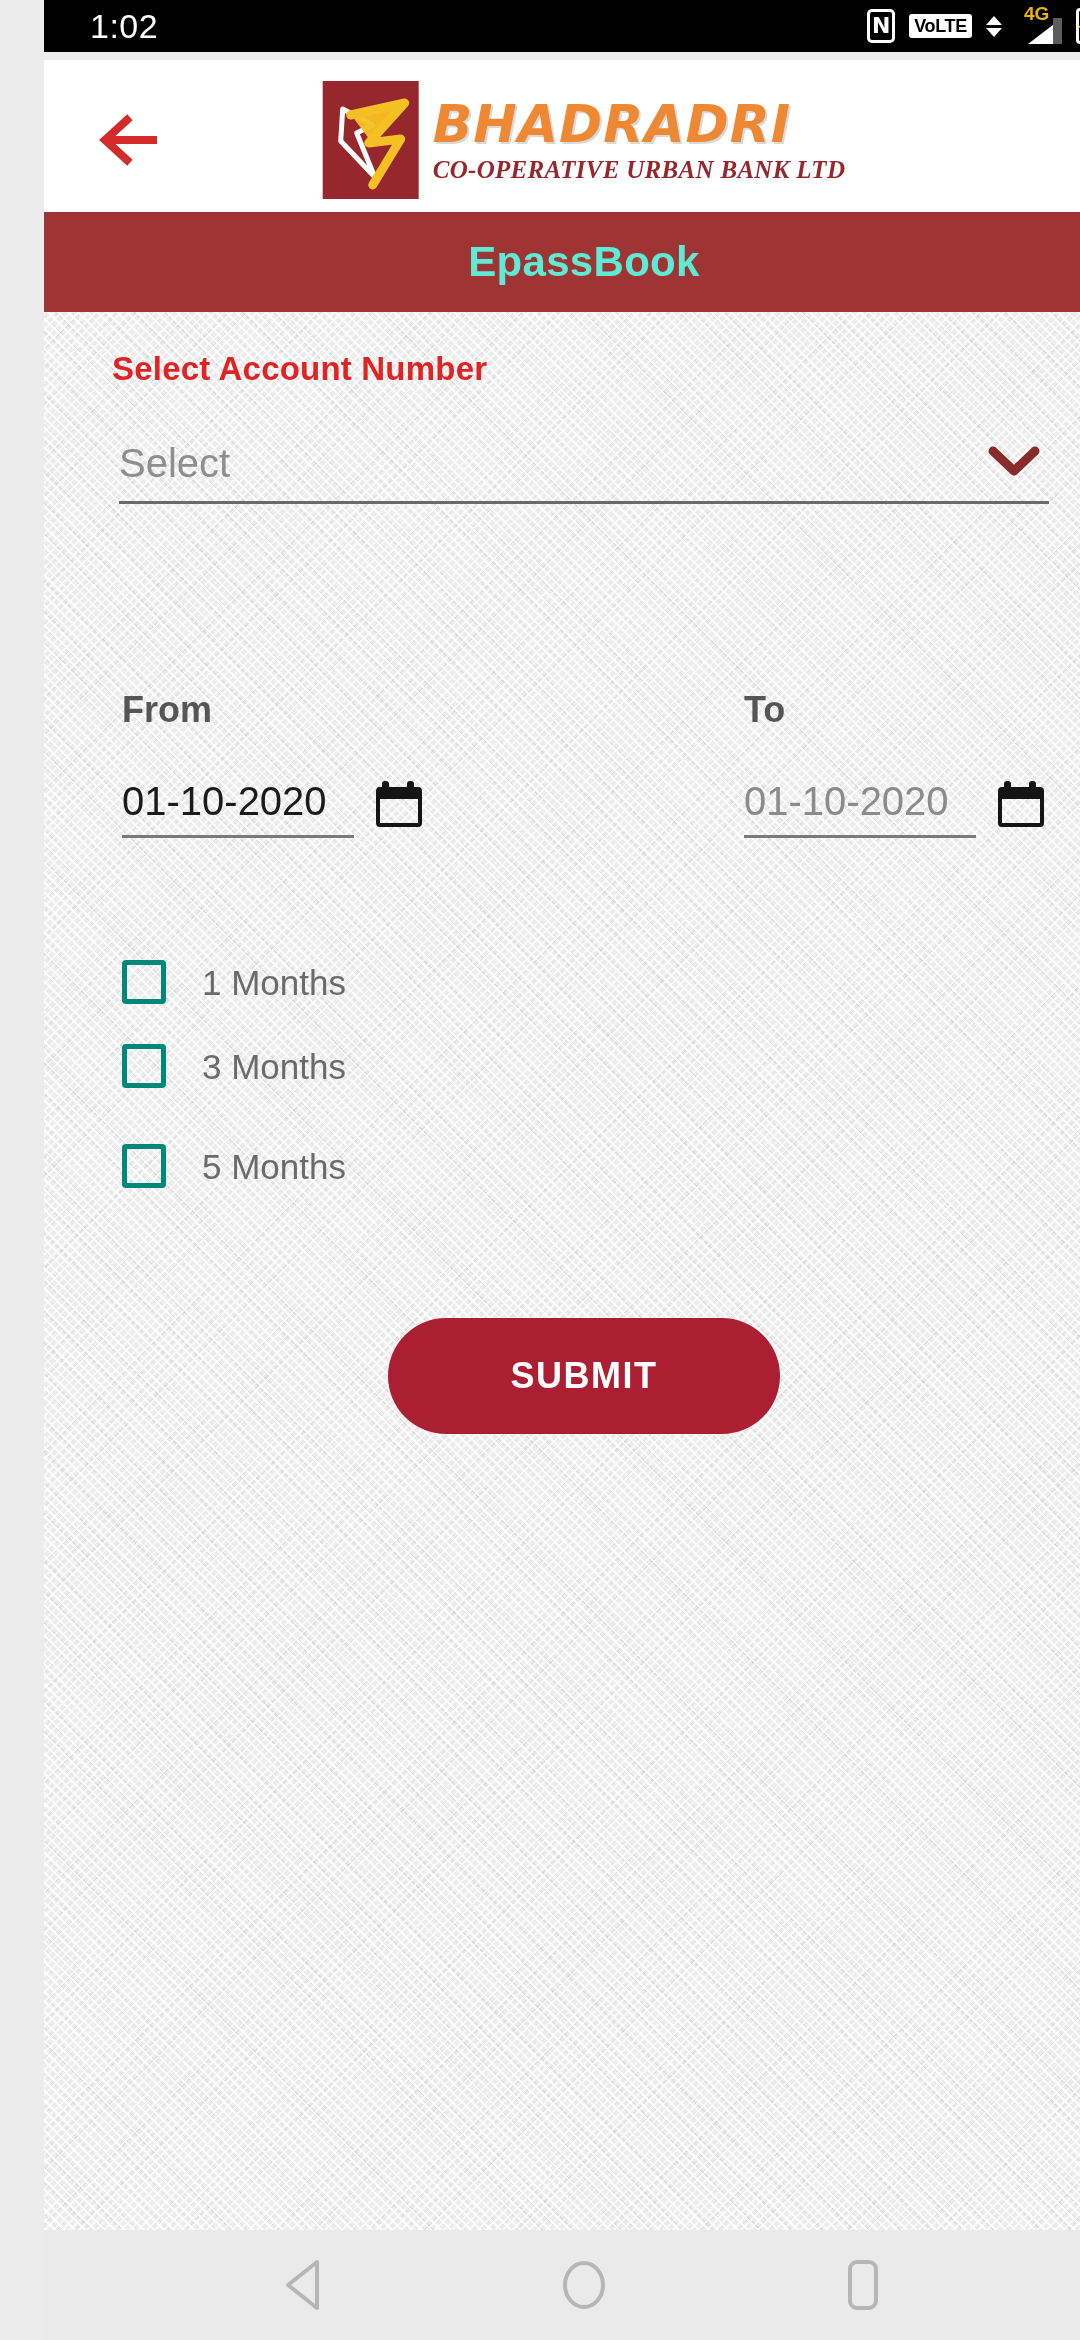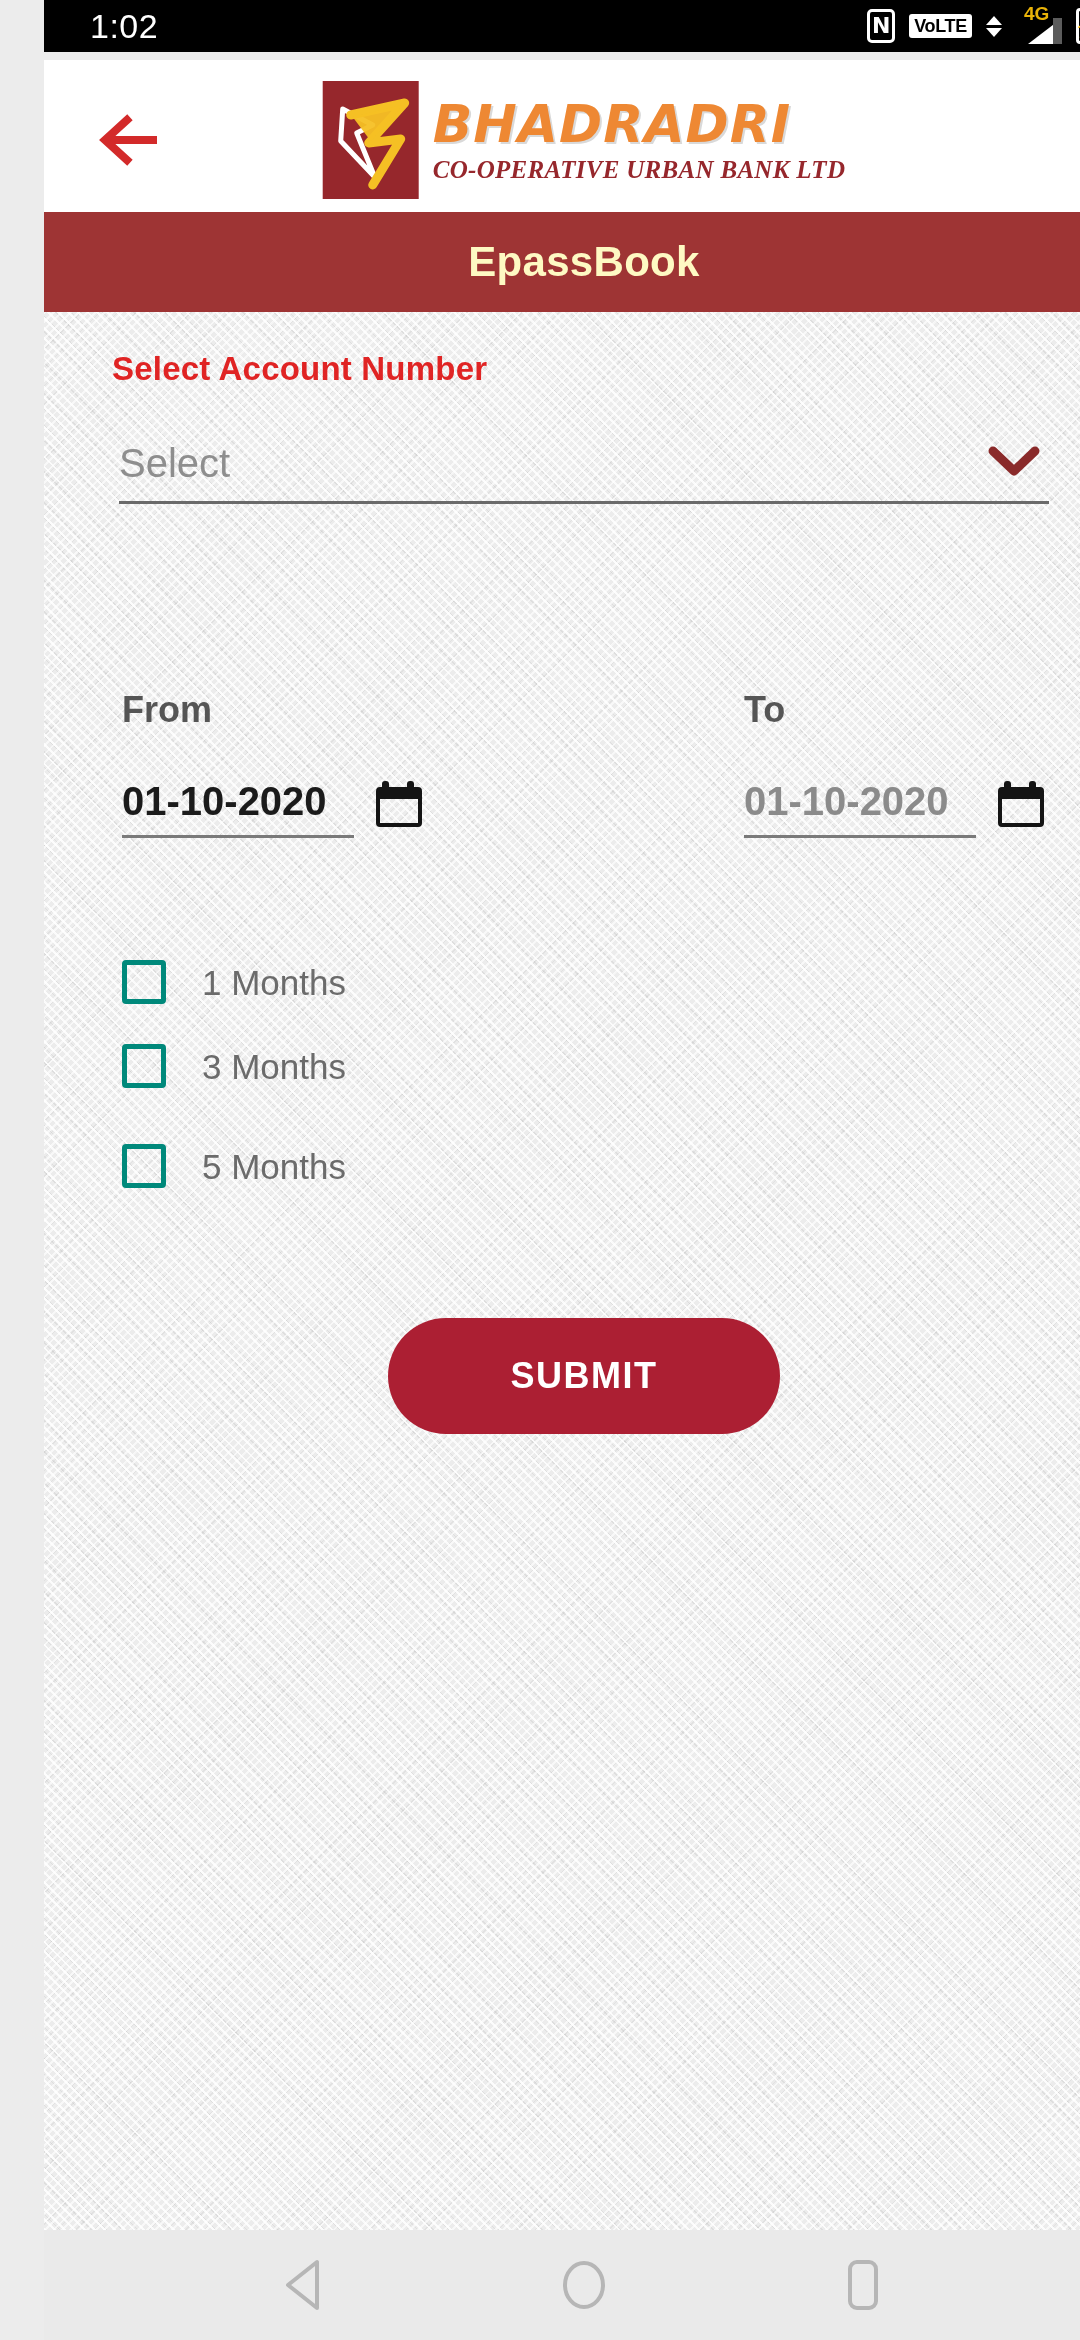--- a/index.html
+++ b/index.html
@@ -61,21 +61,21 @@
     font-family:"Liberation Serif", serif;
     font-size:25px; font-weight:700; color:#96272c;
     letter-spacing:.3px; margin-top:7px; line-height:1; white-space:nowrap;
   }
 
   
   .titlebar{
     position:absolute; top:212px; left:0; width:1080px; height:100px;
     background:#9e3434; display:flex; align-items:center; justify-content:center;
   }
-  .titlebar .t{ color:#fef9c3; font-size:42px; font-weight:700; letter-spacing:.3px; }
+  .titlebar .t{ color:#5eead4; font-size:42px; font-weight:700; letter-spacing:.3px; }
 
   
   .content{
     position:absolute; top:312px; left:0; width:1080px; height:1918px;
     background-color:#ececec;
     background-image:
       repeating-linear-gradient(45deg, rgba(255,255,255,.85) 0 2px, rgba(0,0,0,0) 2px 7px),
       repeating-linear-gradient(-45deg, rgba(255,255,255,.65) 0 2px, rgba(0,0,0,0) 2px 6px),
       repeating-linear-gradient(45deg, rgba(160,160,160,.18) 0 1px, rgba(0,0,0,0) 1px 11px),
       repeating-linear-gradient(-45deg, rgba(160,160,160,.14) 0 1px, rgba(0,0,0,0) 1px 13px);
@@ -92,21 +92,21 @@
   .dropdown .ph{ font-size:40px; color:#8e8e8e; font-weight:400; line-height:1; }
   .chev{ margin-left:auto; margin-right:8px; }
 
   .fieldgrp{ position:absolute; }
   .fg-label{ font-size:36px; font-weight:700; color:#555; line-height:1; }
   .dateline{
     margin-top:50px; display:flex; align-items:flex-end; gap:22px;
   }
   .dateval{
     font-size:40px; line-height:1.1; padding-bottom:12px;
-    border-bottom:3px solid #7a7a7a; min-width:232px; font-weight:700;
+    border-bottom:3px solid #7a7a7a; min-width:232px; font-weight:400;
   }
   .dateval.dark{ color:#1b1b1b; }
   .dateval.light{ color:#8b8b8b; }
   .cal{ padding-bottom:6px; }
 
   .cbrow{ position:absolute; left:78px; display:flex; align-items:center; gap:36px; }
   .cbox{ width:44px; height:44px; border:5px solid #00897b; border-radius:4px; background:transparent; flex:none;}
   .cblabel{ font-size:35px; color:#6b6b6b; line-height:1; }
 
   .submit{

